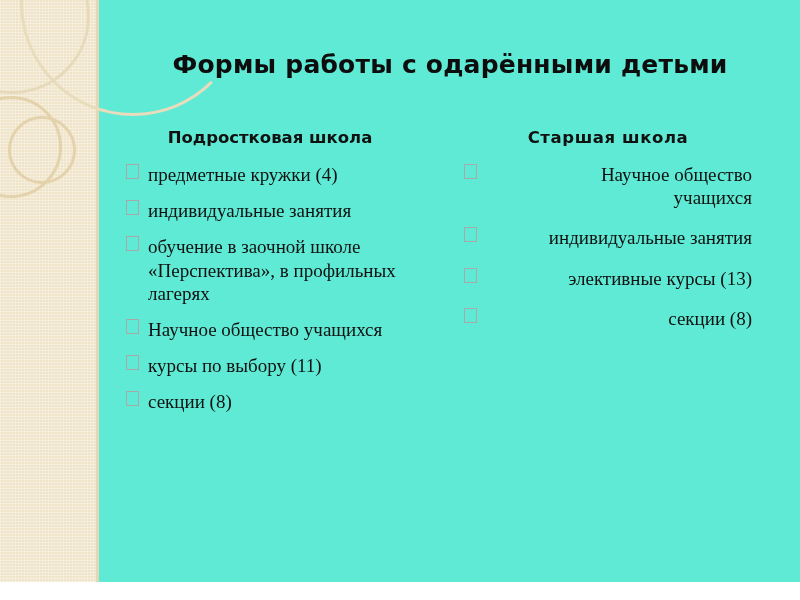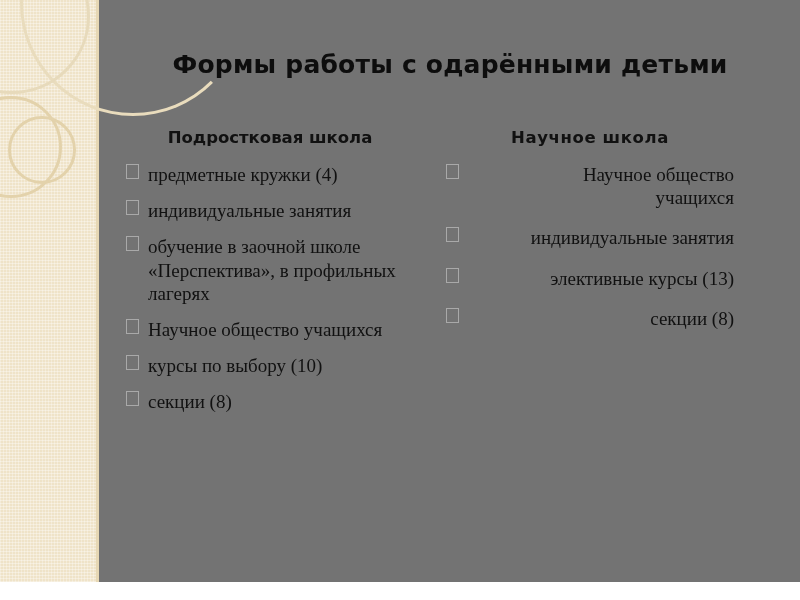--- a/index.html
+++ b/index.html
@@ -10,21 +10,21 @@
     width: 800px;
     height: 600px;
     overflow: hidden;
     font-family: "Liberation Serif", serif;
     background: #ffffff;
   }
   .slide {
     position: relative;
     width: 800px;
     height: 600px;
-    background: #737373;
+    background: #5eead4;
     overflow: hidden;
   }
   
   .left-band {
     position: absolute;
     left: 0;
     top: 0;
     width: 96px;
     height: 600px;
     background: #efe3c8;
@@ -103,20 +103,21 @@
     letter-spacing: 0.2px;
   }
 
   
   .columns {
     position: absolute;
     left: 110px;
     top: 128px;
     width: 668px;
     display: flex;
+    gap: 18px;
   }
   .col {
     width: 320px;
   }
   .col-right {
     width: 320px;
   }
   .col-head {
     font-family: "DejaVu Sans", sans-serif;
     font-weight: bold;
@@ -198,31 +199,31 @@
         <li>
           <span class="bullet-mark"></span>
           <span>обучение в заочной школе «Перспектива», в профильных лагерях</span>
         </li>
         <li>
           <span class="bullet-mark"></span>
           <span>Научное общество учащихся</span>
         </li>
         <li>
           <span class="bullet-mark"></span>
-          <span>курсы по выбору (10)</span>
+          <span>курсы по выбору (11)</span>
         </li>
         <li>
           <span class="bullet-mark"></span>
           <span>секции (8)</span>
         </li>
       </ul>
     </div>
 
     <div class="col-right">
-      <div class="col-head spaced">Научное  школа</div>
+      <div class="col-head spaced">Старшая  школа</div>
       <ul class="bullets">
         <li class="just">
           <span class="bullet-mark"></span>
           <span class="indent-lead"></span><span>Научное общество учащихся</span>
         </li>
         <li class="just">
           <span class="bullet-mark"></span>
           <span class="indent-lead"></span><span>индивидуальные занятия</span>
         </li>
         <li>

